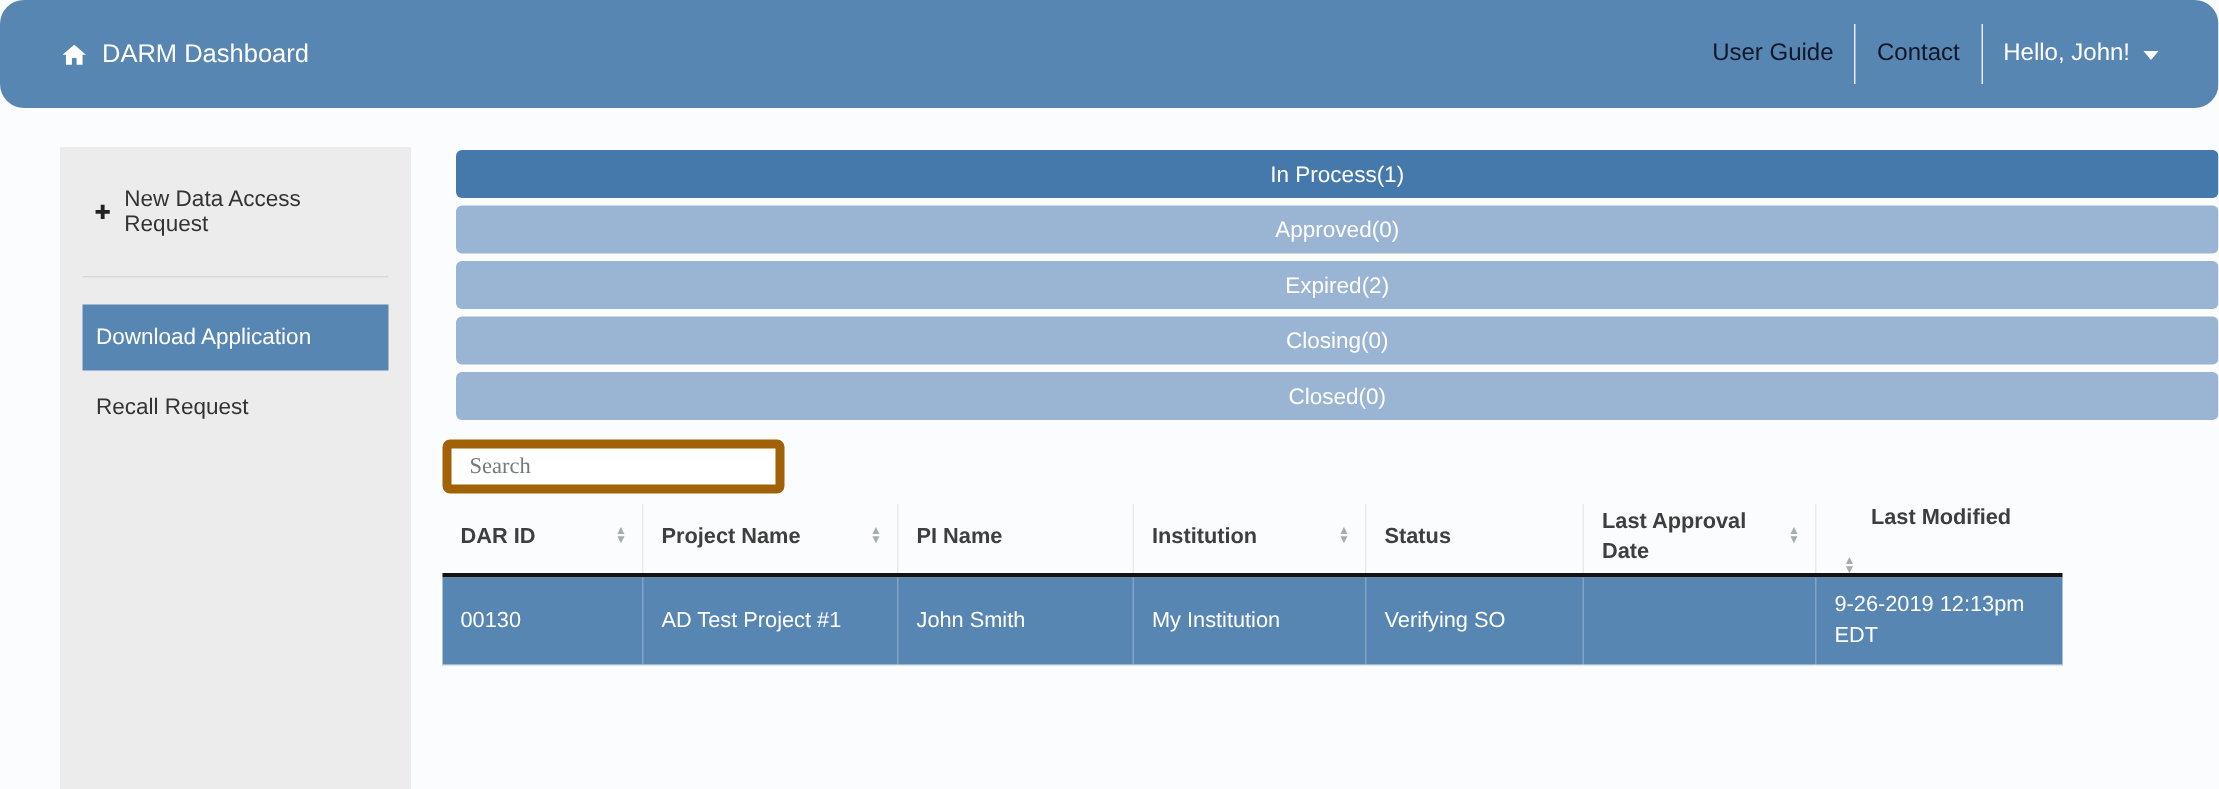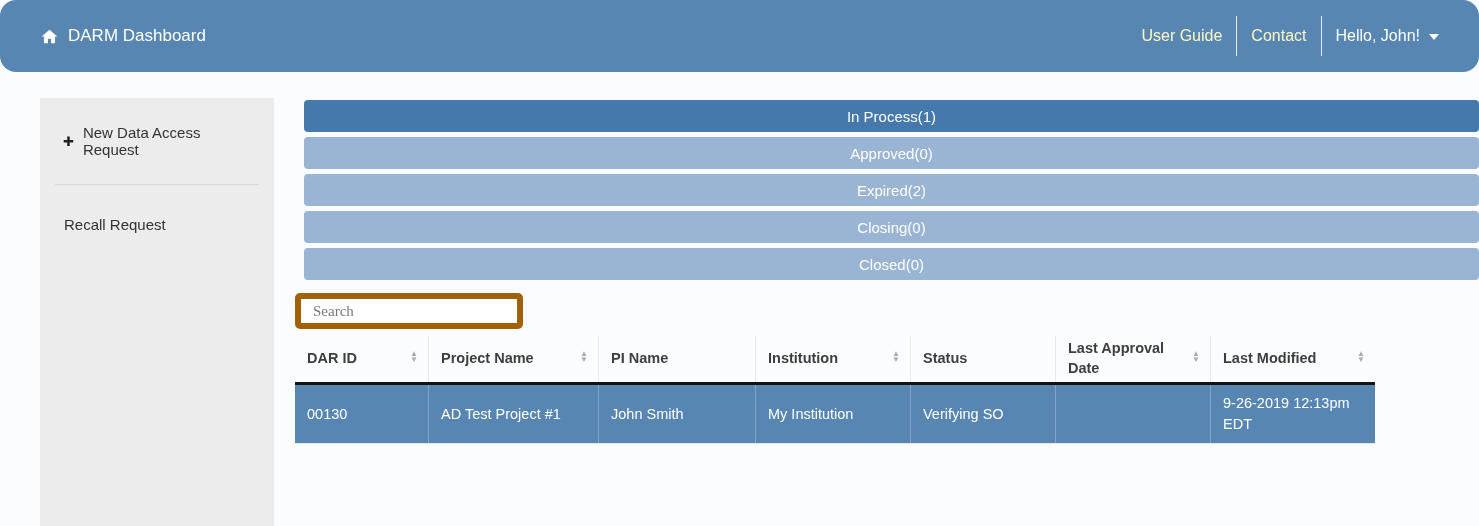--- a/index.html
+++ b/index.html
@@ -17,21 +17,21 @@
     display: flex;
     align-items: center;
     justify-content: space-between;
     padding: 0 40px;
     color: #fff;
     border-radius: 16px;
   }
   .brand { display: flex; align-items: center; gap: 9px; font-size: 17px; cursor: pointer; }
   .brand svg { display: block; }
   .nav-right { display: flex; align-items: center; font-size: 16px; }
-  .nav-link { color: #fef9c3; text-decoration: none; cursor: pointer; white-space: nowrap; }
+  .nav-link { color: #0f172a; text-decoration: none; cursor: pointer; white-space: nowrap; }
   .nav-divider { width: 1px; height: 40px; background: rgba(255,255,255,0.85); margin: 0 14px; }
   .user-menu { display: flex; align-items: center; gap: 9px; cursor: pointer; white-space: nowrap; }
   .caret-down {
     width: 0; height: 0; display: inline-block;
     border-left: 5px solid transparent;
     border-right: 5px solid transparent;
     border-top: 6px solid #fff;
     margin-top: 2px;
   }
 
@@ -107,21 +107,21 @@
   }
   .td + .td { border-left: 1px solid rgba(255,255,255,0.25); }
 
   
   .col-0 { width: 133px; }
   .col-1 { width: 170px; }
   .col-2 { width: 157px; }
   .col-3 { width: 155px; text-align: right; }
   .col-4 { width: 145px; }
   .col-5 { width: 155px; }
-  .col-6 { width: 165px; }
+  .col-6 { width: 165px; flex-direction: column; }
 </style>
 </head>
 <body>
 
 <header class="navbar">
   <div class="brand">
     <span>
       <svg width="19" height="17" viewBox="0 0 24 24" fill="#ffffff" xmlns="http://www.w3.org/2000/svg" aria-hidden="true">
         <path d="M12 2.5 L23 12 h-3.2 v9.5 h-5.6 v-6.4 h-4.4 v6.4 H4.2 V12 H1 Z"></path>
       </svg>
@@ -142,20 +142,23 @@
 
 <div class="layout">
 
   <aside class="sidebar">
     <div class="new-request">
       <span class="plus-glyph">✚</span>
       <span>New Data Access Request</span>
     </div>
     <hr class="side-divider">
     <nav>
+      <div class="side-item active">
+        <span>Download Application</span>
+      </div>
       <div class="side-item">
         <span>Recall Request</span>
       </div>
     </nav>
   </aside>
 
   <section class="content">
 
     <div class="tabs">
       <button class="tab active">In Process(1)</button>

